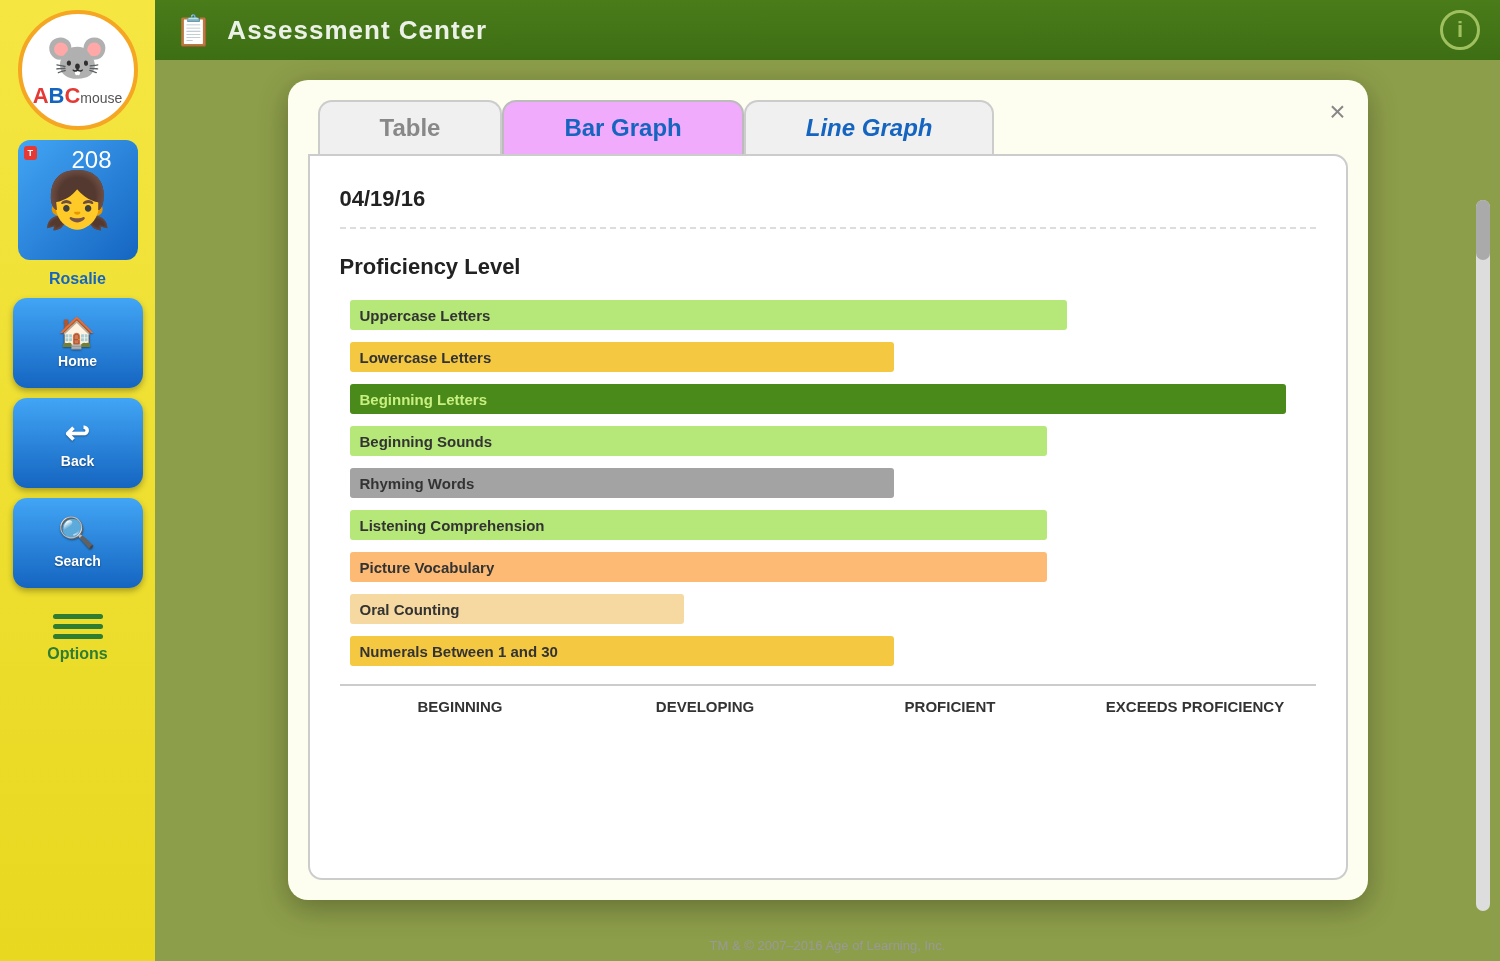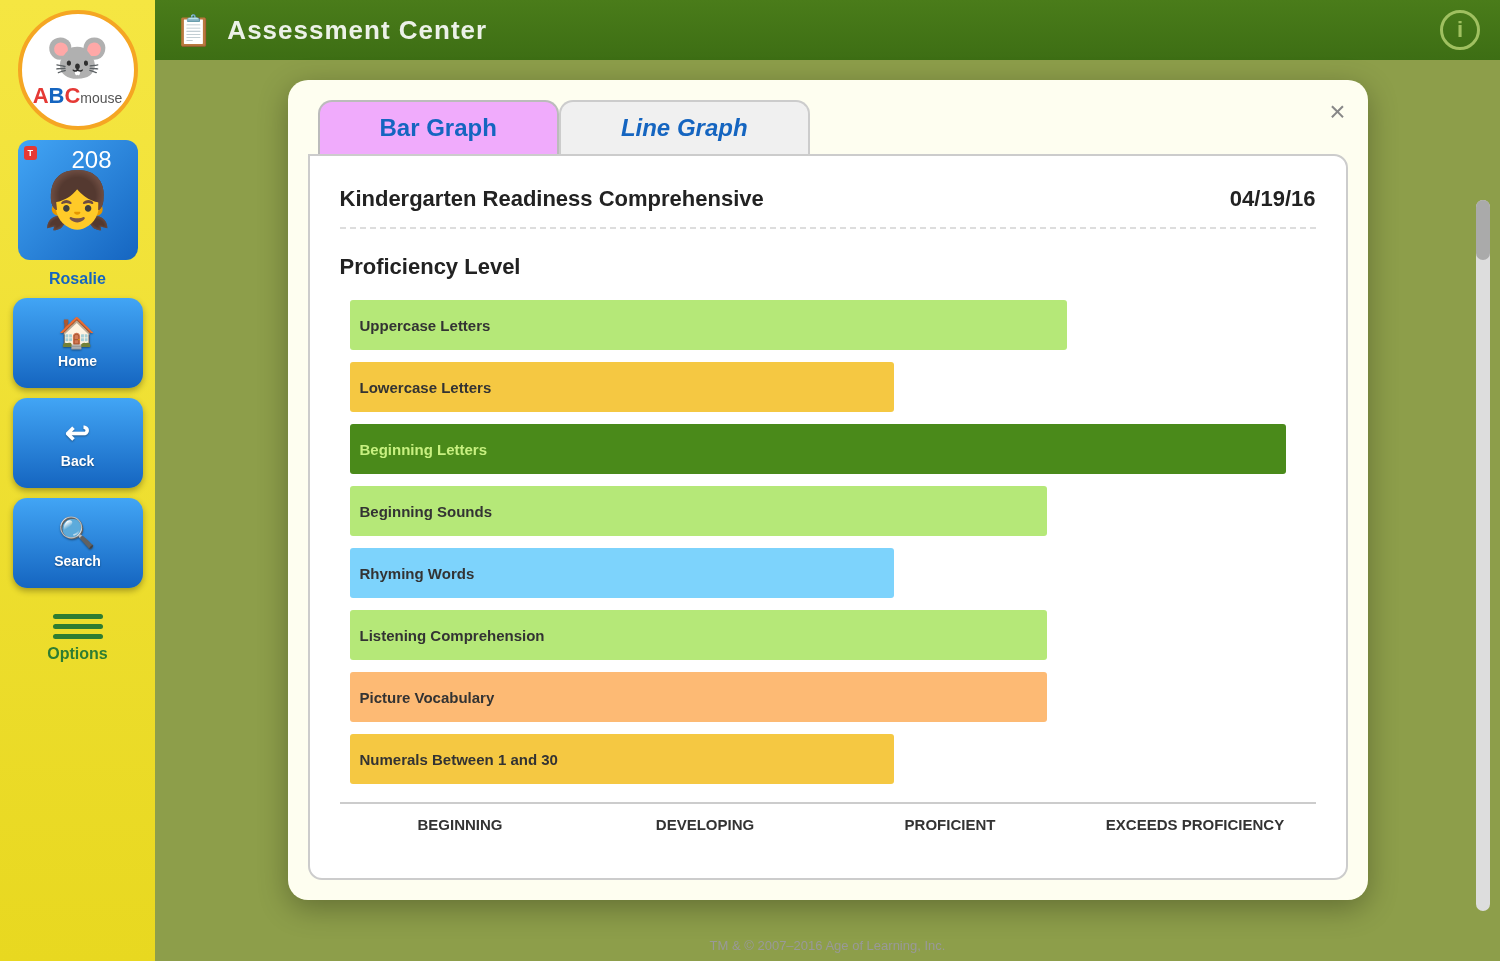--- a/index.html
+++ b/index.html
@@ -303,21 +303,21 @@
     .bar-chart {
       display: flex;
       flex-direction: column;
       gap: 12px;
       padding: 0 10px;
     }
 
     .bar-row {
       display: flex;
       align-items: center;
-      height: 50px;
+      height: 30px;
     }
 
     .bar-fill {
       height: 100%;
       border-radius: 3px;
       display: flex;
       align-items: center;
       padding-left: 10px;
       font-size: 15px;
       font-weight: bold;
@@ -437,54 +437,57 @@
     </div>
 
     <div class="content-area">
 
       <div class="modal-wrapper">
         <div class="modal">
 
           <button class="close-btn">×</button>
 
           <div class="tabs">
+            <div class="tab">Table</div>
             <div class="tab active">Bar Graph</div>
             <div class="tab" style="color:#1565c0;font-style:italic;">Line Graph</div>
           </div>
 
           <div class="chart-container">
 
             <div class="chart-header">
-              <span class="chart-title">Kindergarten Readiness Comprehensive</span>
               <span class="chart-date">04/19/16</span>
             </div>
 
             <div class="proficiency-label">Proficiency Level</div>
 
             <div class="bar-chart" id="bar-chart">
             <div class="bar-row">
                   <div class="bar-fill" style="width: 75%; background-color: rgb(181, 232, 120); color: rgb(51, 51, 51);">Uppercase Letters</div>
                 </div>
                 <div class="bar-row">
                   <div class="bar-fill" style="width: 57%; background-color: rgb(245, 200, 66); color: rgb(51, 51, 51);">Lowercase Letters</div>
                 </div>
                 <div class="bar-row">
                   <div class="bar-fill" style="width: 98%; background-color: rgb(74, 138, 26); color: rgb(200, 240, 128);">Beginning Letters</div>
                 </div>
                 <div class="bar-row">
                   <div class="bar-fill" style="width: 73%; background-color: rgb(181, 232, 120); color: rgb(51, 51, 51);">Beginning Sounds</div>
                 </div>
                 <div class="bar-row">
-                  <div class="bar-fill" style="width: 57%; background-color: #7dd3fc; color: rgb(51, 51, 51);">Rhyming Words</div>
+                  <div class="bar-fill" style="width: 57%; background-color: #a3a3a3; color: rgb(51, 51, 51);">Rhyming Words</div>
                 </div>
                 <div class="bar-row">
                   <div class="bar-fill" style="width: 73%; background-color: rgb(181, 232, 120); color: rgb(51, 51, 51);">Listening Comprehension</div>
                 </div>
                 <div class="bar-row">
                   <div class="bar-fill" style="width: 73%; background-color: #fdba74; color: rgb(51, 51, 51);">Picture Vocabulary</div>
+                </div>
+                <div class="bar-row">
+                  <div class="bar-fill" style="width: 35%; background-color: rgb(245, 217, 160); color: rgb(51, 51, 51);">Oral Counting</div>
                 </div>
                 <div class="bar-row">
                   <div class="bar-fill" style="width: 57%; background-color: rgb(245, 200, 66); color: rgb(51, 51, 51);">Numerals Between 1 and 30</div>
                 </div>
               </div>
 
             <div class="x-axis">
               <span class="x-label">BEGINNING</span>
               <span class="x-label">DEVELOPING</span>
               <span class="x-label">PROFICIENT</span>

